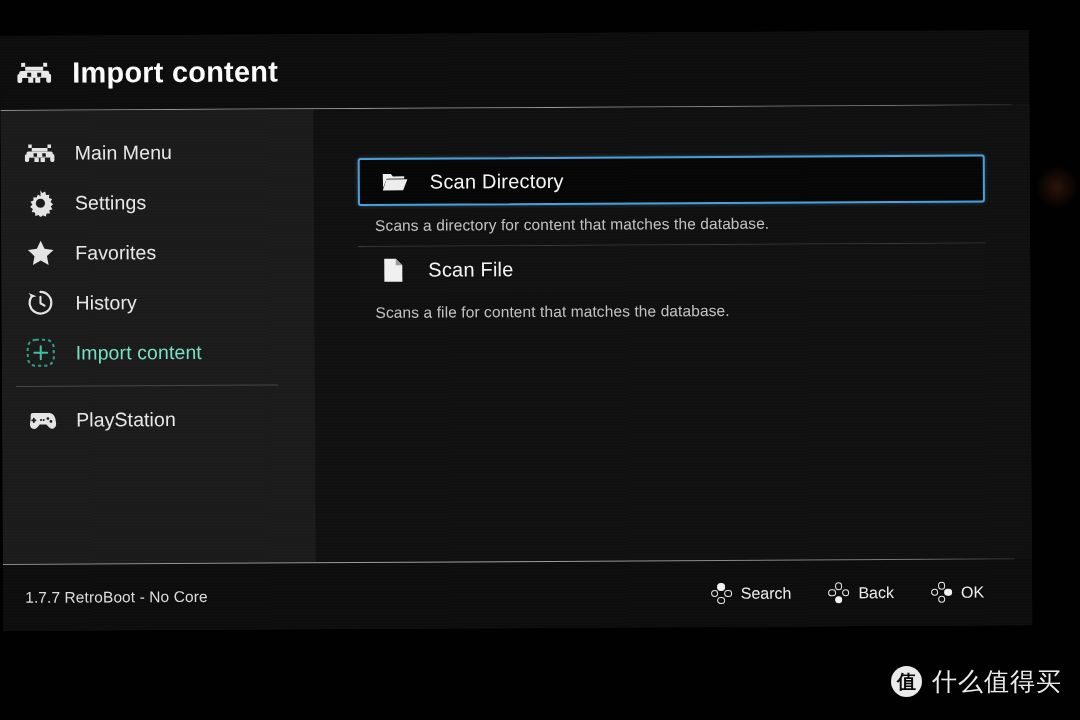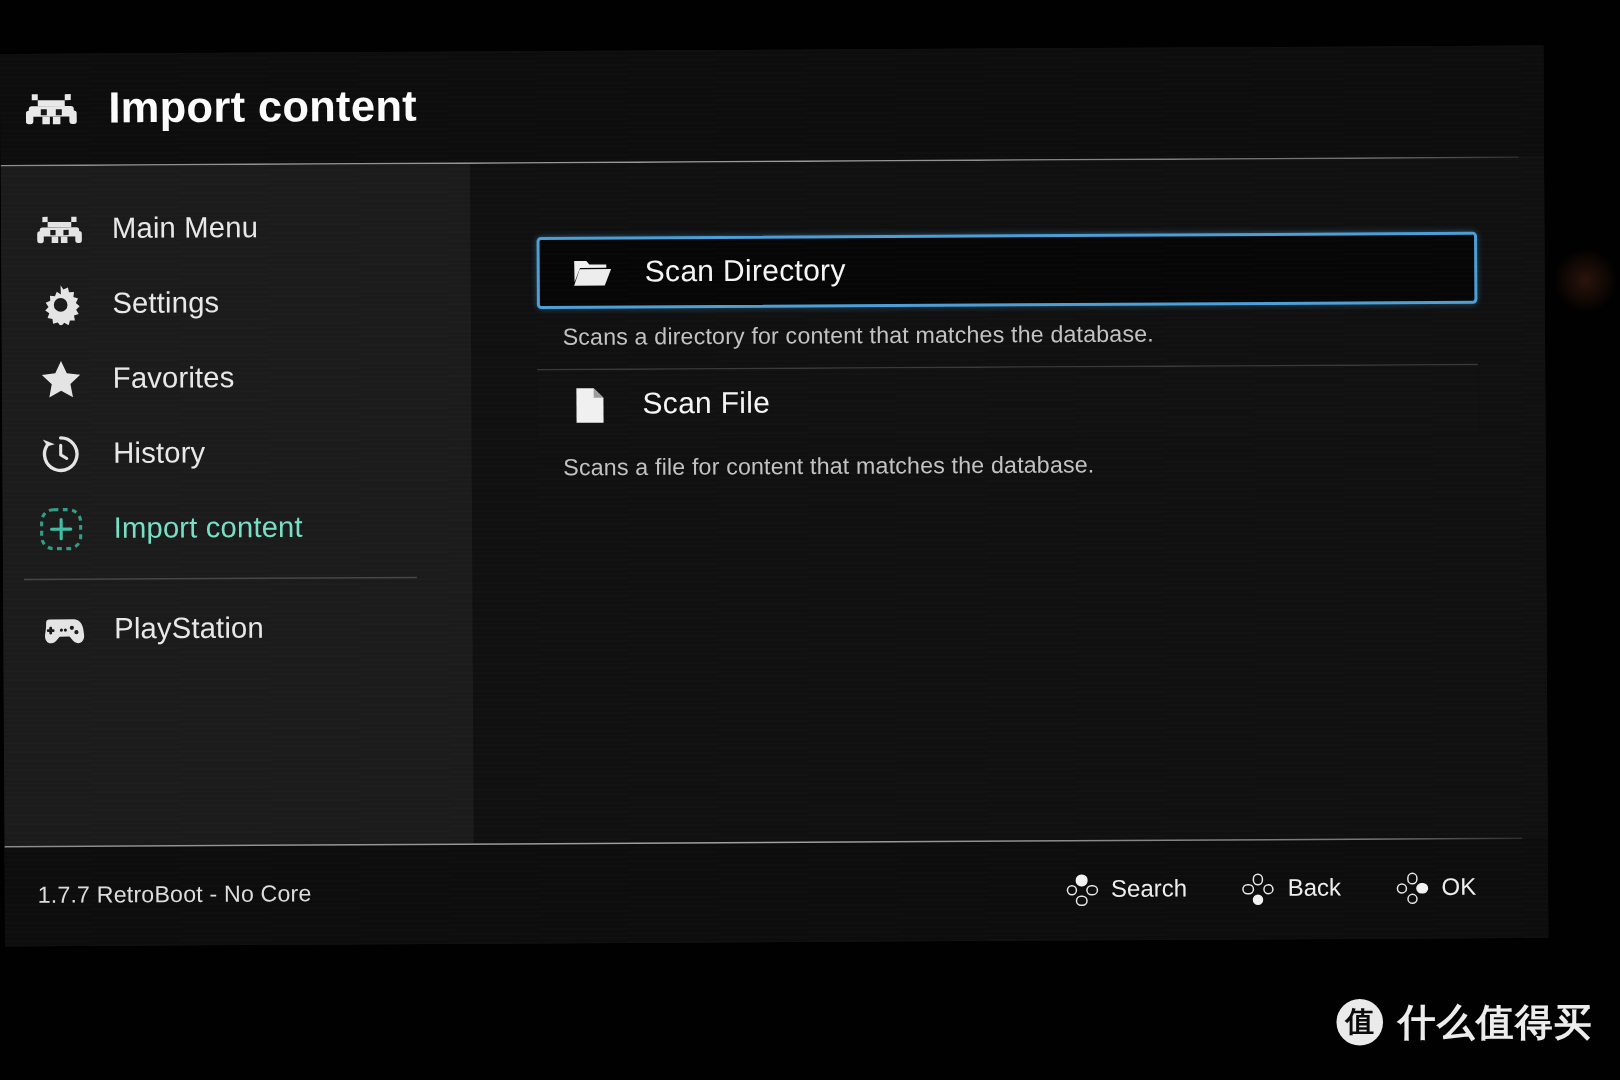--- a/index.html
+++ b/index.html
@@ -245,21 +245,21 @@
     display: flex;
     align-items: center;
     justify-content: center;
     font-size: 19px;
     font-weight: bold;
     line-height: 1;
     font-family: "DejaVu Sans", sans-serif;
   }
   .wm-text {
     font-size: 25px;
-    font-weight: bold;
+    font-weight: normal;
     color: #ececec;
     letter-spacing: 1px;
     font-family: "DejaVu Sans", sans-serif;
   }
 </style>
 </head>
 <body>
 
 <div id="photo">
 

